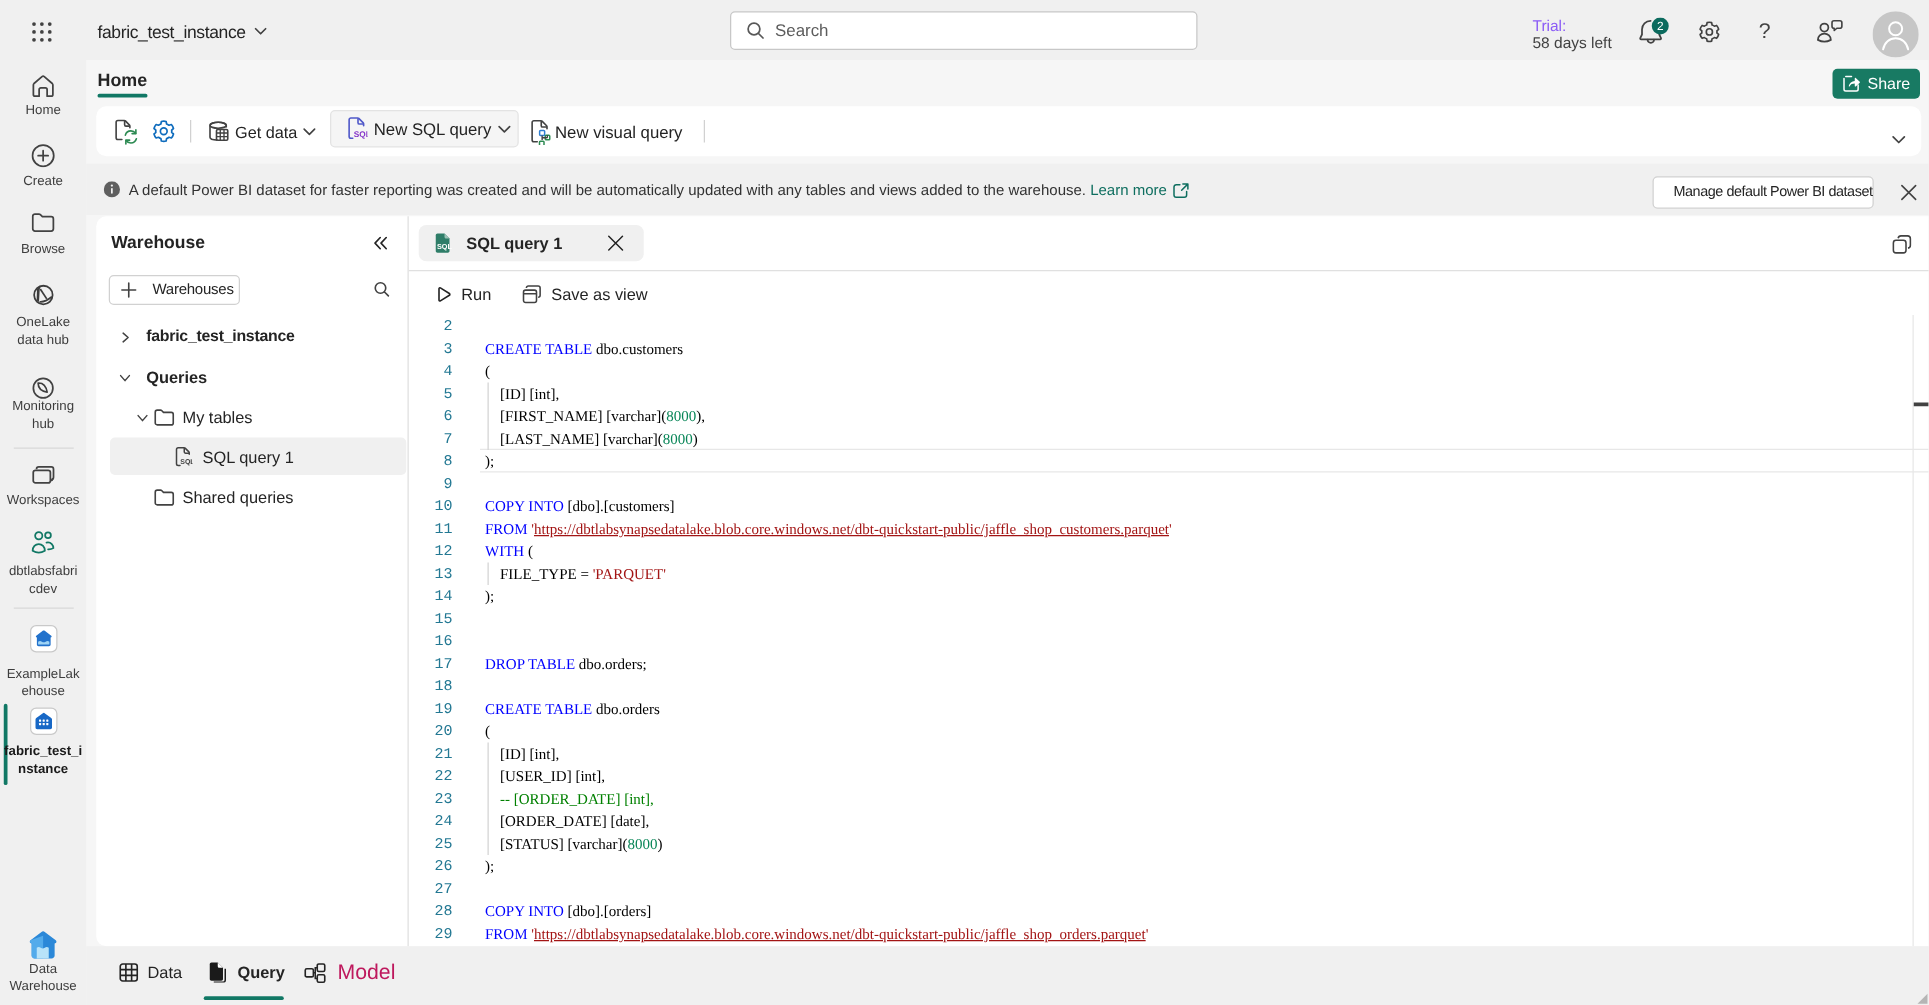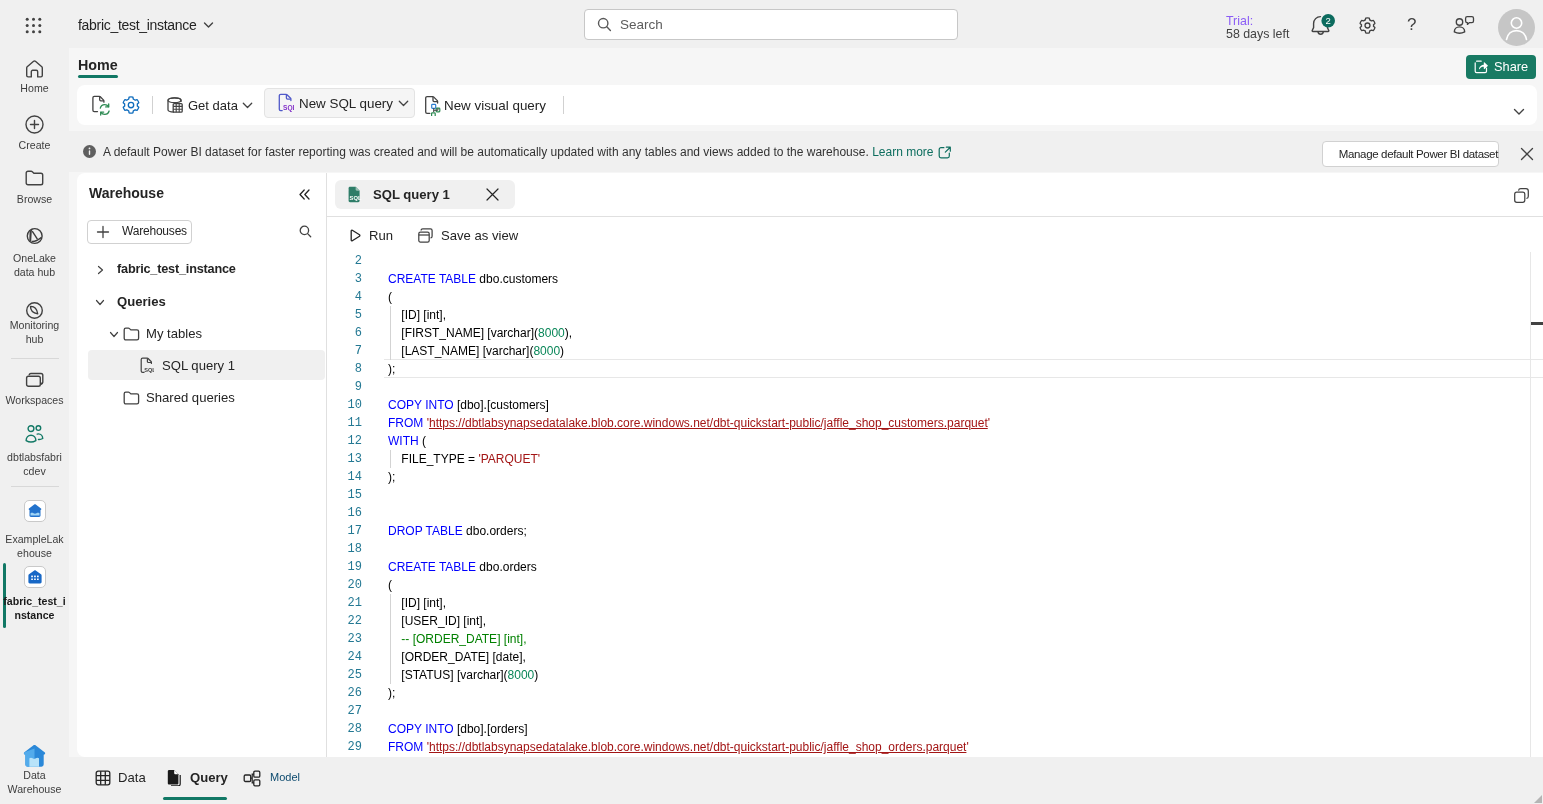--- a/index.html
+++ b/index.html
@@ -290,21 +290,21 @@
   <svg class="abs" style="left:417px;top:227px" width="17" height="17" viewBox="0 0 17 17" fill="none">
     <path d="M4.1 3.4 C4.1 2.5 4.8 1.8 5.7 1.8 L13.5 1.8 C14.4 1.8 15.1 2.5 15.1 3.4 L15.1 9.2 C15.1 10.1 14.4 10.8 13.5 10.8" stroke="#424242" stroke-width="1.25"></path>
     <rect x="1.8" y="5.1" width="10.4" height="9.9" rx="1.6" stroke="#424242" stroke-width="1.25"></rect>
     <path d="M1.8 8 L12.2 8" stroke="#424242" stroke-width="1.25"></path>
   </svg>
   <div class="txt" style="left:441px;top:228px;height:15px;line-height:15px;font-size:13.1px;color:#242424">Save as view</div>
   <style>
     .ln { position:absolute; left:327px; width:35px; height:18px; line-height:18px;
           text-align:right; font-family:"Liberation Mono",monospace; font-size:12px; color:#237893; }
     .cl { position:absolute; left:388px; height:18px; line-height:18px; white-space:pre;
-          font-family:Liberation Sans, sans-serif; font-size:12px; color:#000; }
+          font-family:Liberation Serif, serif; font-size:12px; color:#000; }
     .kw { color:#0000ff; } .num { color:#098658; } .str { color:#a31515; }
     .com { color:#008000; } .url { color:#a31515; text-decoration:underline; }
   </style>
   <div class="abs" style="left:327px;top:252px;width:1216px;height:505px;overflow:hidden">
   <div style="position:relative;width:100%;height:100%">
     <div class="ln" style="top:0px;left:0px">2</div>
     <div class="ln" style="top:18px;left:0px">3</div>
     <div class="cl" style="top:18px;left:61px"><span class="kw">CREATE TABLE</span> dbo.customers</div>
     <div class="ln" style="top:36px;left:0px">4</div>
     <div class="cl" style="top:36px;left:61px">(</div>
@@ -375,17 +375,17 @@
     <path d="M14.2 5.9 L14.2 14.9 C14.2 16 13.4 16.8 12.3 16.8 L5 16.8" stroke="#1a1a1a" stroke-width="1.2" fill="none"></path>
   </svg>
   <div class="txt" style="left:190px;top:770px;height:15px;line-height:15px;font-size:13.1px;font-weight:700;color:#242424">Query</div>
   <div class="abs" style="left:163px;top:797px;width:64px;height:2.5px;background:#117865;border-radius:2px"></div>
   <svg class="abs" style="left:243px;top:770px" width="18" height="17" viewBox="0 0 18 17" fill="none">
     <rect x="1.2" y="5" width="6.5" height="6.5" rx="1.2" stroke="#242424" stroke-width="1.3"></rect>
     <rect x="10.8" y="1.2" width="6" height="6" rx="1.2" stroke="#242424" stroke-width="1.3"></rect>
     <rect x="10.8" y="9.8" width="6" height="6" rx="1.2" stroke="#242424" stroke-width="1.3"></rect>
     <path d="M7.7 8.2 L9.2 8.2 M9.2 8.2 L9.2 4.2 L10.8 4.2 M9.2 8.2 L9.2 12.8 L10.8 12.8" stroke="#242424" stroke-width="1.2"></path>
   </svg>
-  <div class="txt" style="left:270px;top:770px;height:15px;line-height:15px;font-size:11px;color:#0c4a6e">Model</div>
+  <div class="txt" style="left:270px;top:770px;height:15px;line-height:15px;font-size:17px;color:#be185d">Model</div>
   <svg class="abs" style="left:1531px;top:792px" width="12" height="12" viewBox="0 0 12 12">
     <path d="M11 3 L3 11 L11 11 Z" fill="#b5b5b5"></path>
   </svg>
 </div>
 
 </body></html>

